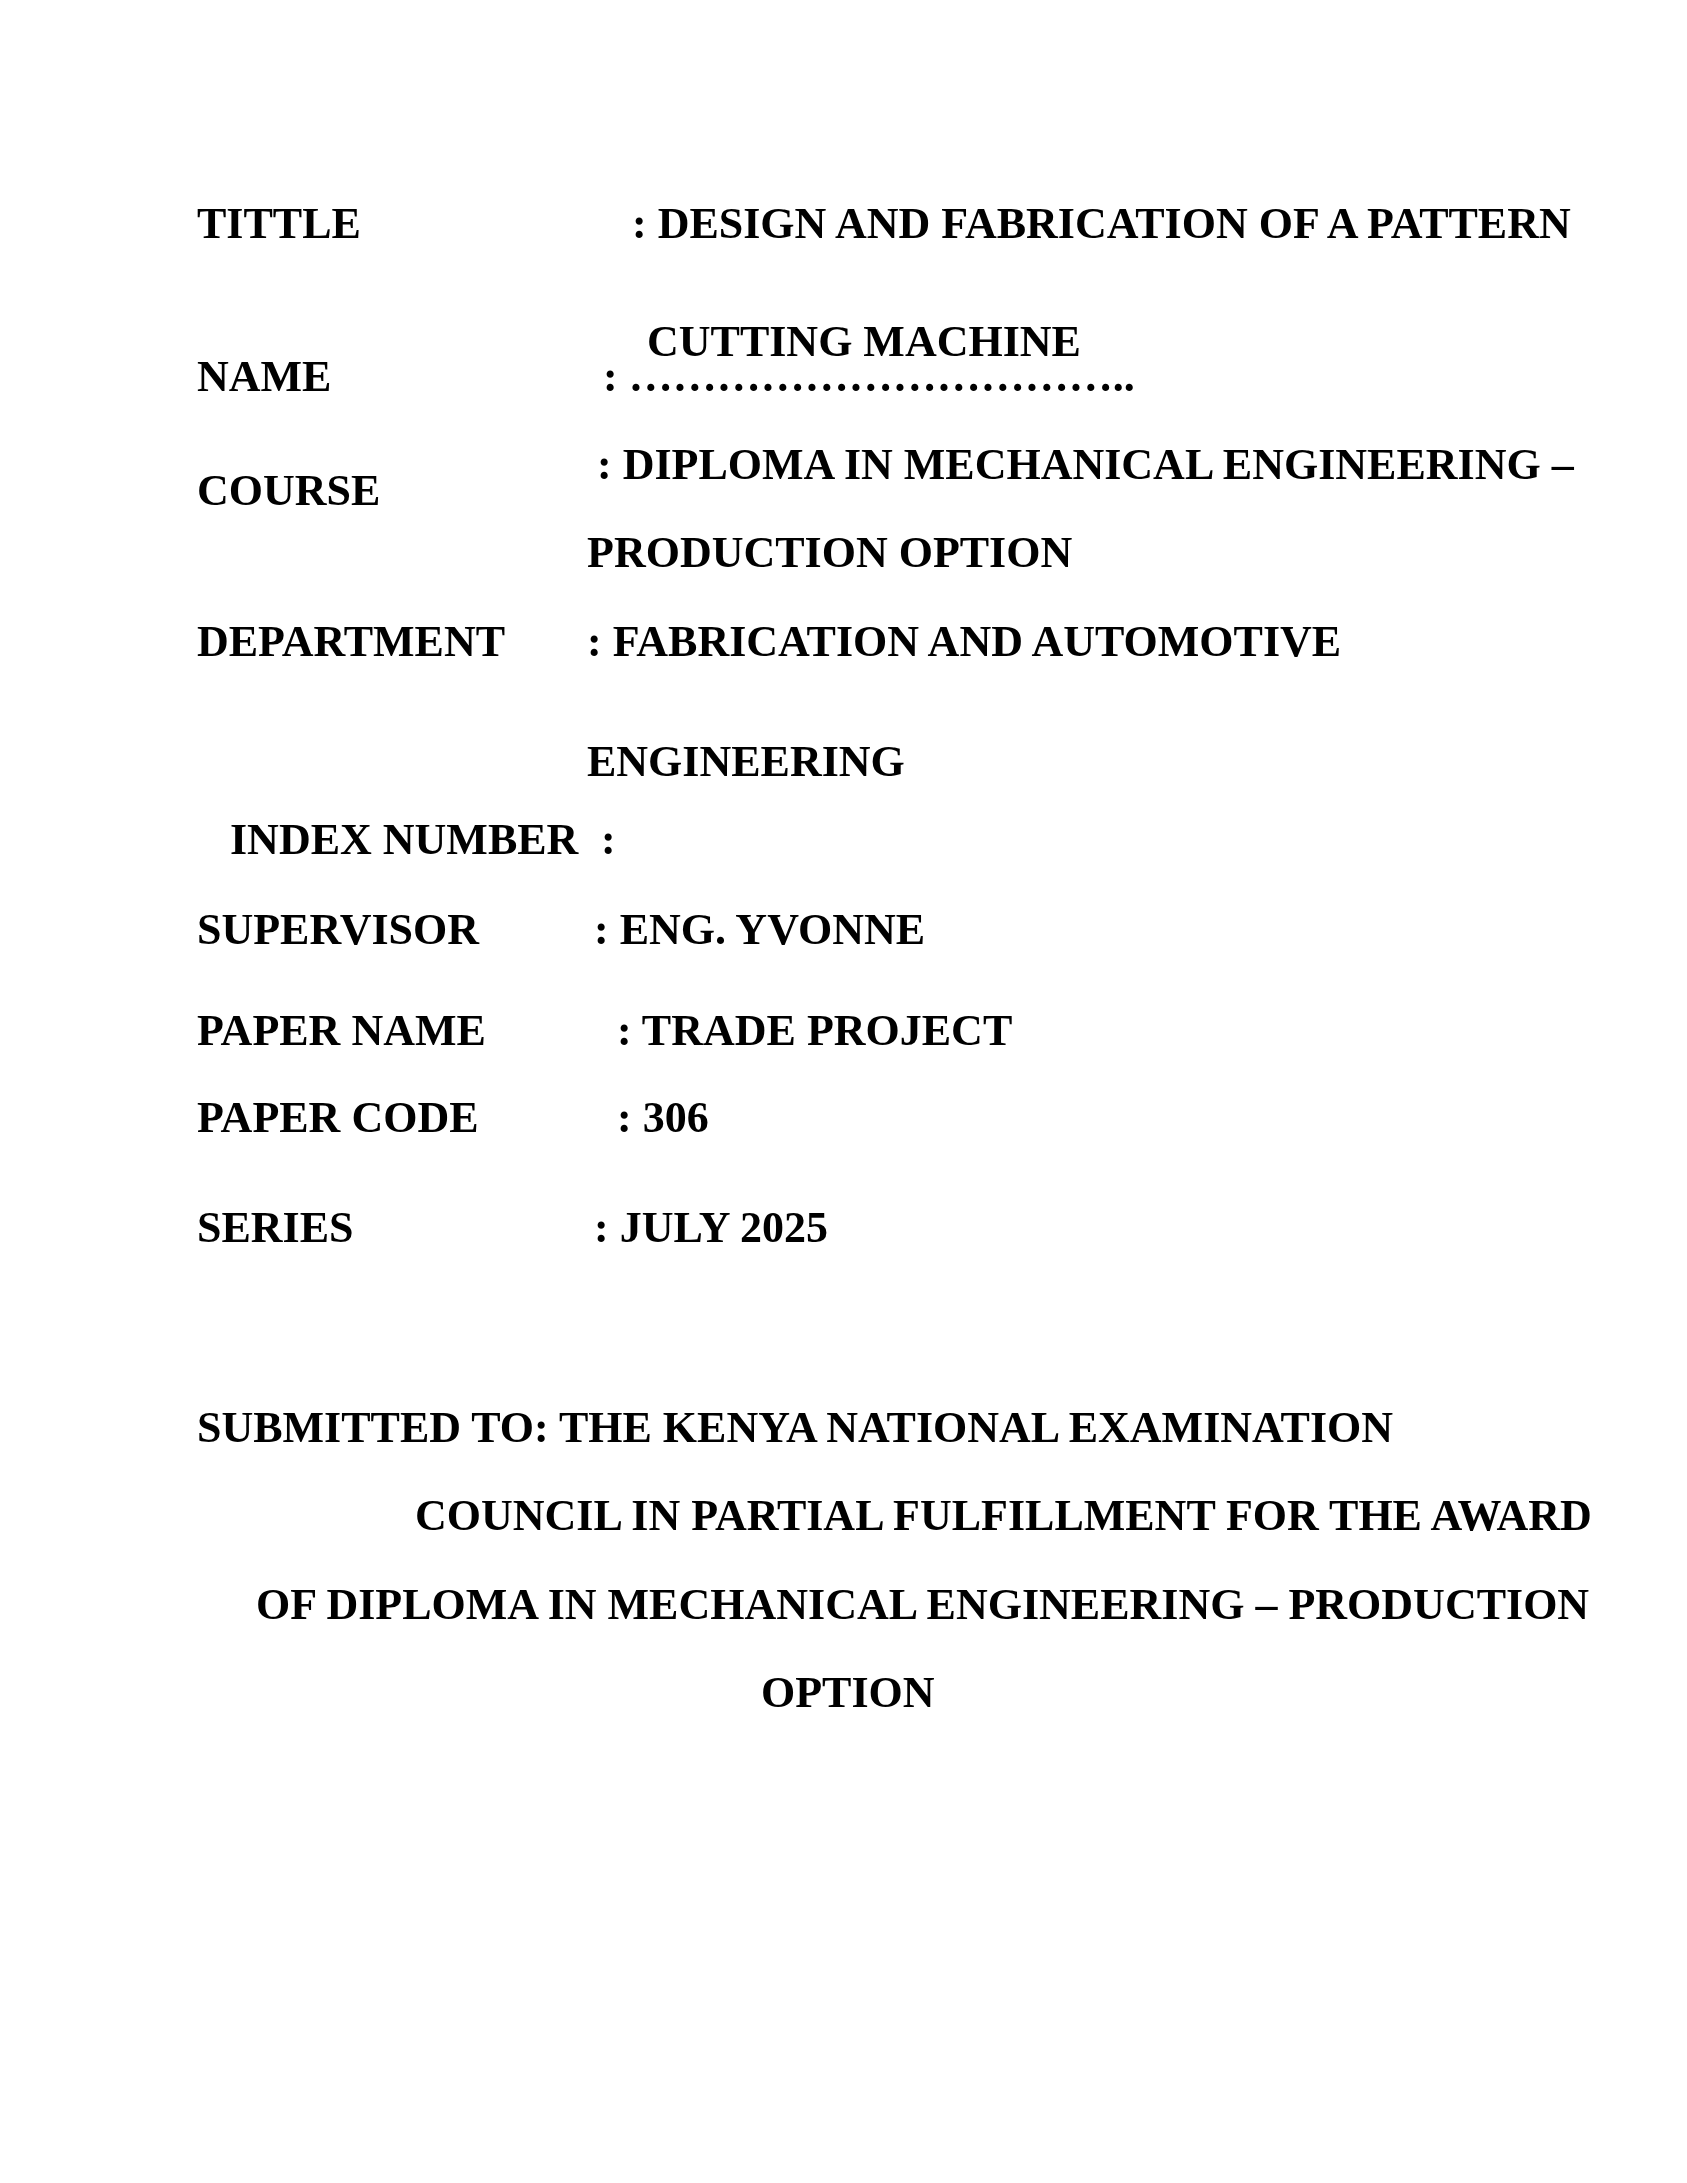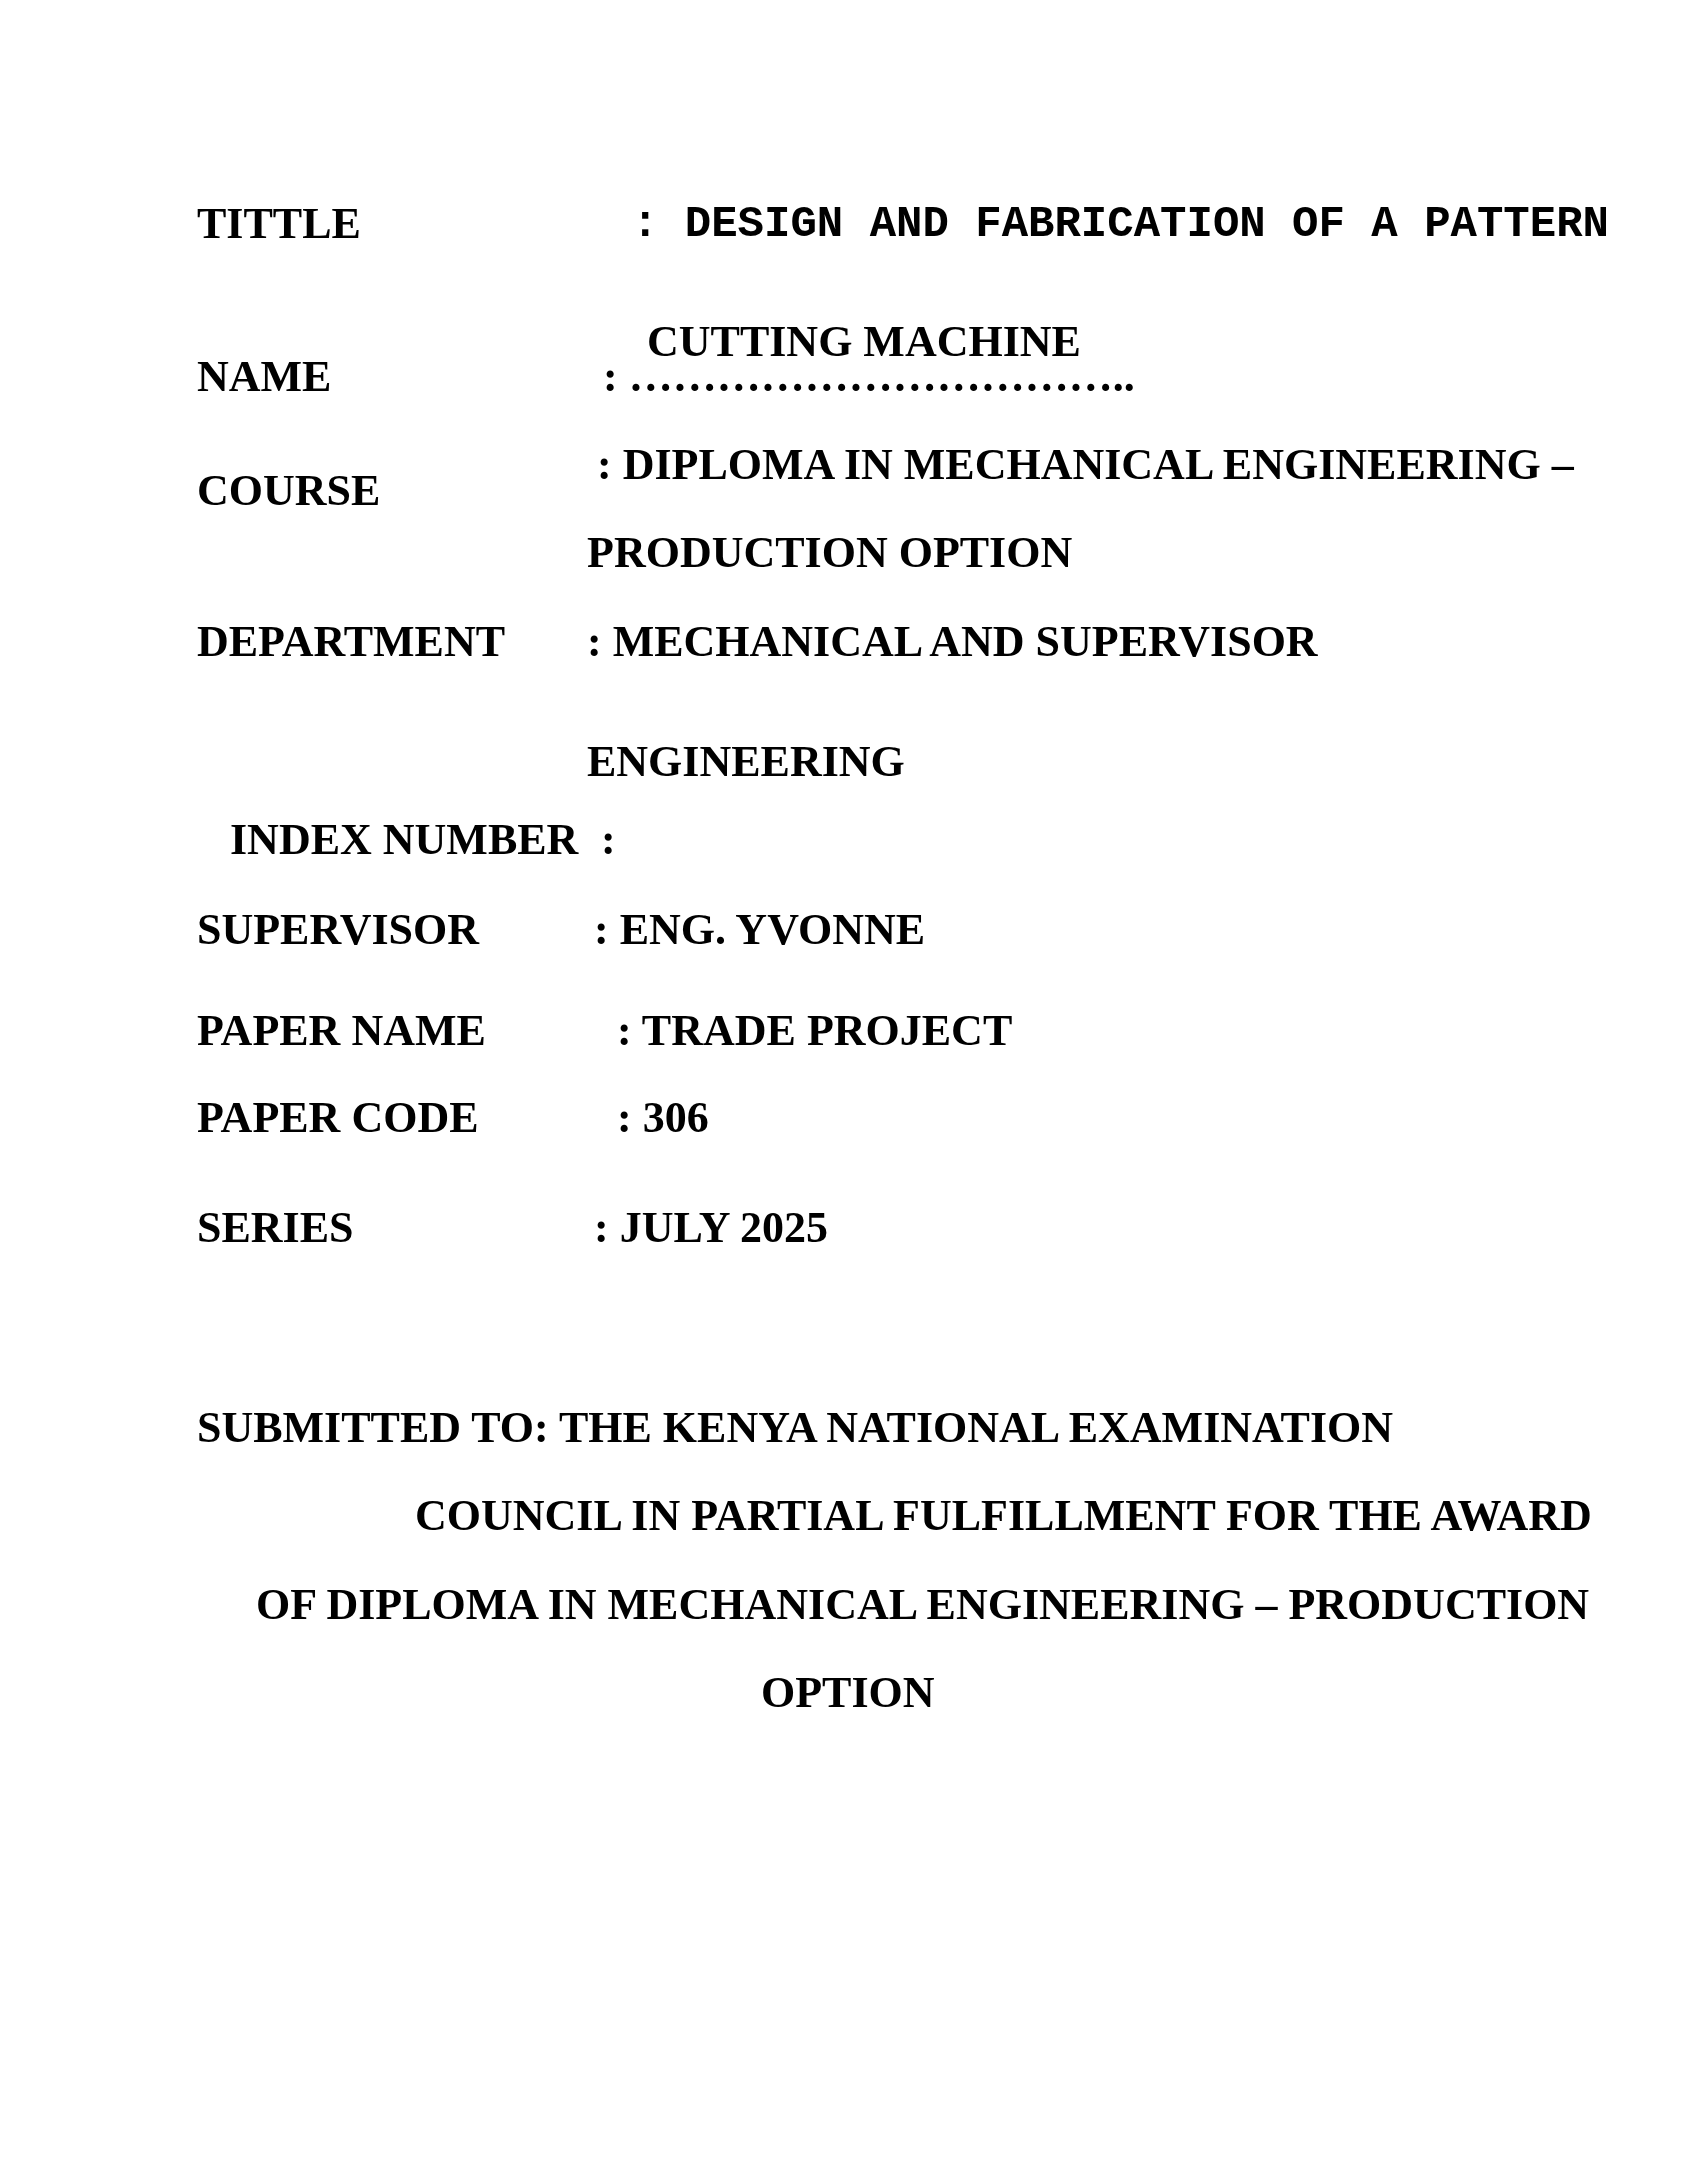--- a/index.html
+++ b/index.html
@@ -5,32 +5,32 @@
   html, body { margin: 0; padding: 0; background: #ffffff; }
   body { width: 1687px; height: 2183px; position: relative; overflow: hidden;
          font-family: "Liberation Serif", "DejaVu Serif", serif; color: #000; }
   .t { position: absolute; font-weight: bold; font-size: 44px; line-height: 1; white-space: nowrap; }
 </style>
 </head>
 <body>
 
 <div>
   <div class="t" style="left:197px;top:202px;">TITTLE</div>
-  <div class="t" style="left:632px;top:202px;font-family:Liberation Mono, monospace;">: DESIGN AND FABRICATION OF A PATTERN</div>
+  <div class="t" style="left:632px;top:202px;">: DESIGN AND FABRICATION OF A PATTERN</div>
   <div class="t" style="left:647px;top:282px;margin-top:38px;">CUTTING MACHINE</div>
 
   <div class="t" style="left:197px;top:355px;">NAME</div>
   <div class="t" style="left:603px;top:355px;">: ……………………………..</div>
 
   <div class="t" style="left:197px;top:469px;">COURSE</div>
   <div class="t" style="left:597px;top:443px;">: DIPLOMA IN MECHANICAL ENGINEERING –</div>
   <div class="t" style="left:587px;top:531px;">PRODUCTION OPTION</div>
 
   <div class="t" style="left:197px;top:620px;">DEPARTMENT</div>
-  <div class="t" style="left:587px;top:620px;">: MECHANICAL AND SUPERVISOR</div>
+  <div class="t" style="left:587px;top:620px;">: FABRICATION AND AUTOMOTIVE</div>
   <div class="t" style="left:587px;top:708px;margin-top:32px;">ENGINEERING</div>
 
   <div class="t" style="left:197px;top:818px;margin-left:33px;">INDEX NUMBER</div>
   <div class="t" style="left:601px;top:818px;">:</div>
 
   <div class="t" style="left:197px;top:908px;">SUPERVISOR</div>
   <div class="t" style="left:594px;top:908px;">: ENG. YVONNE</div>
 
   <div class="t" style="left:197px;top:1009px;">PAPER NAME</div>
   <div class="t" style="left:617px;top:1009px;">: TRADE PROJECT</div>

